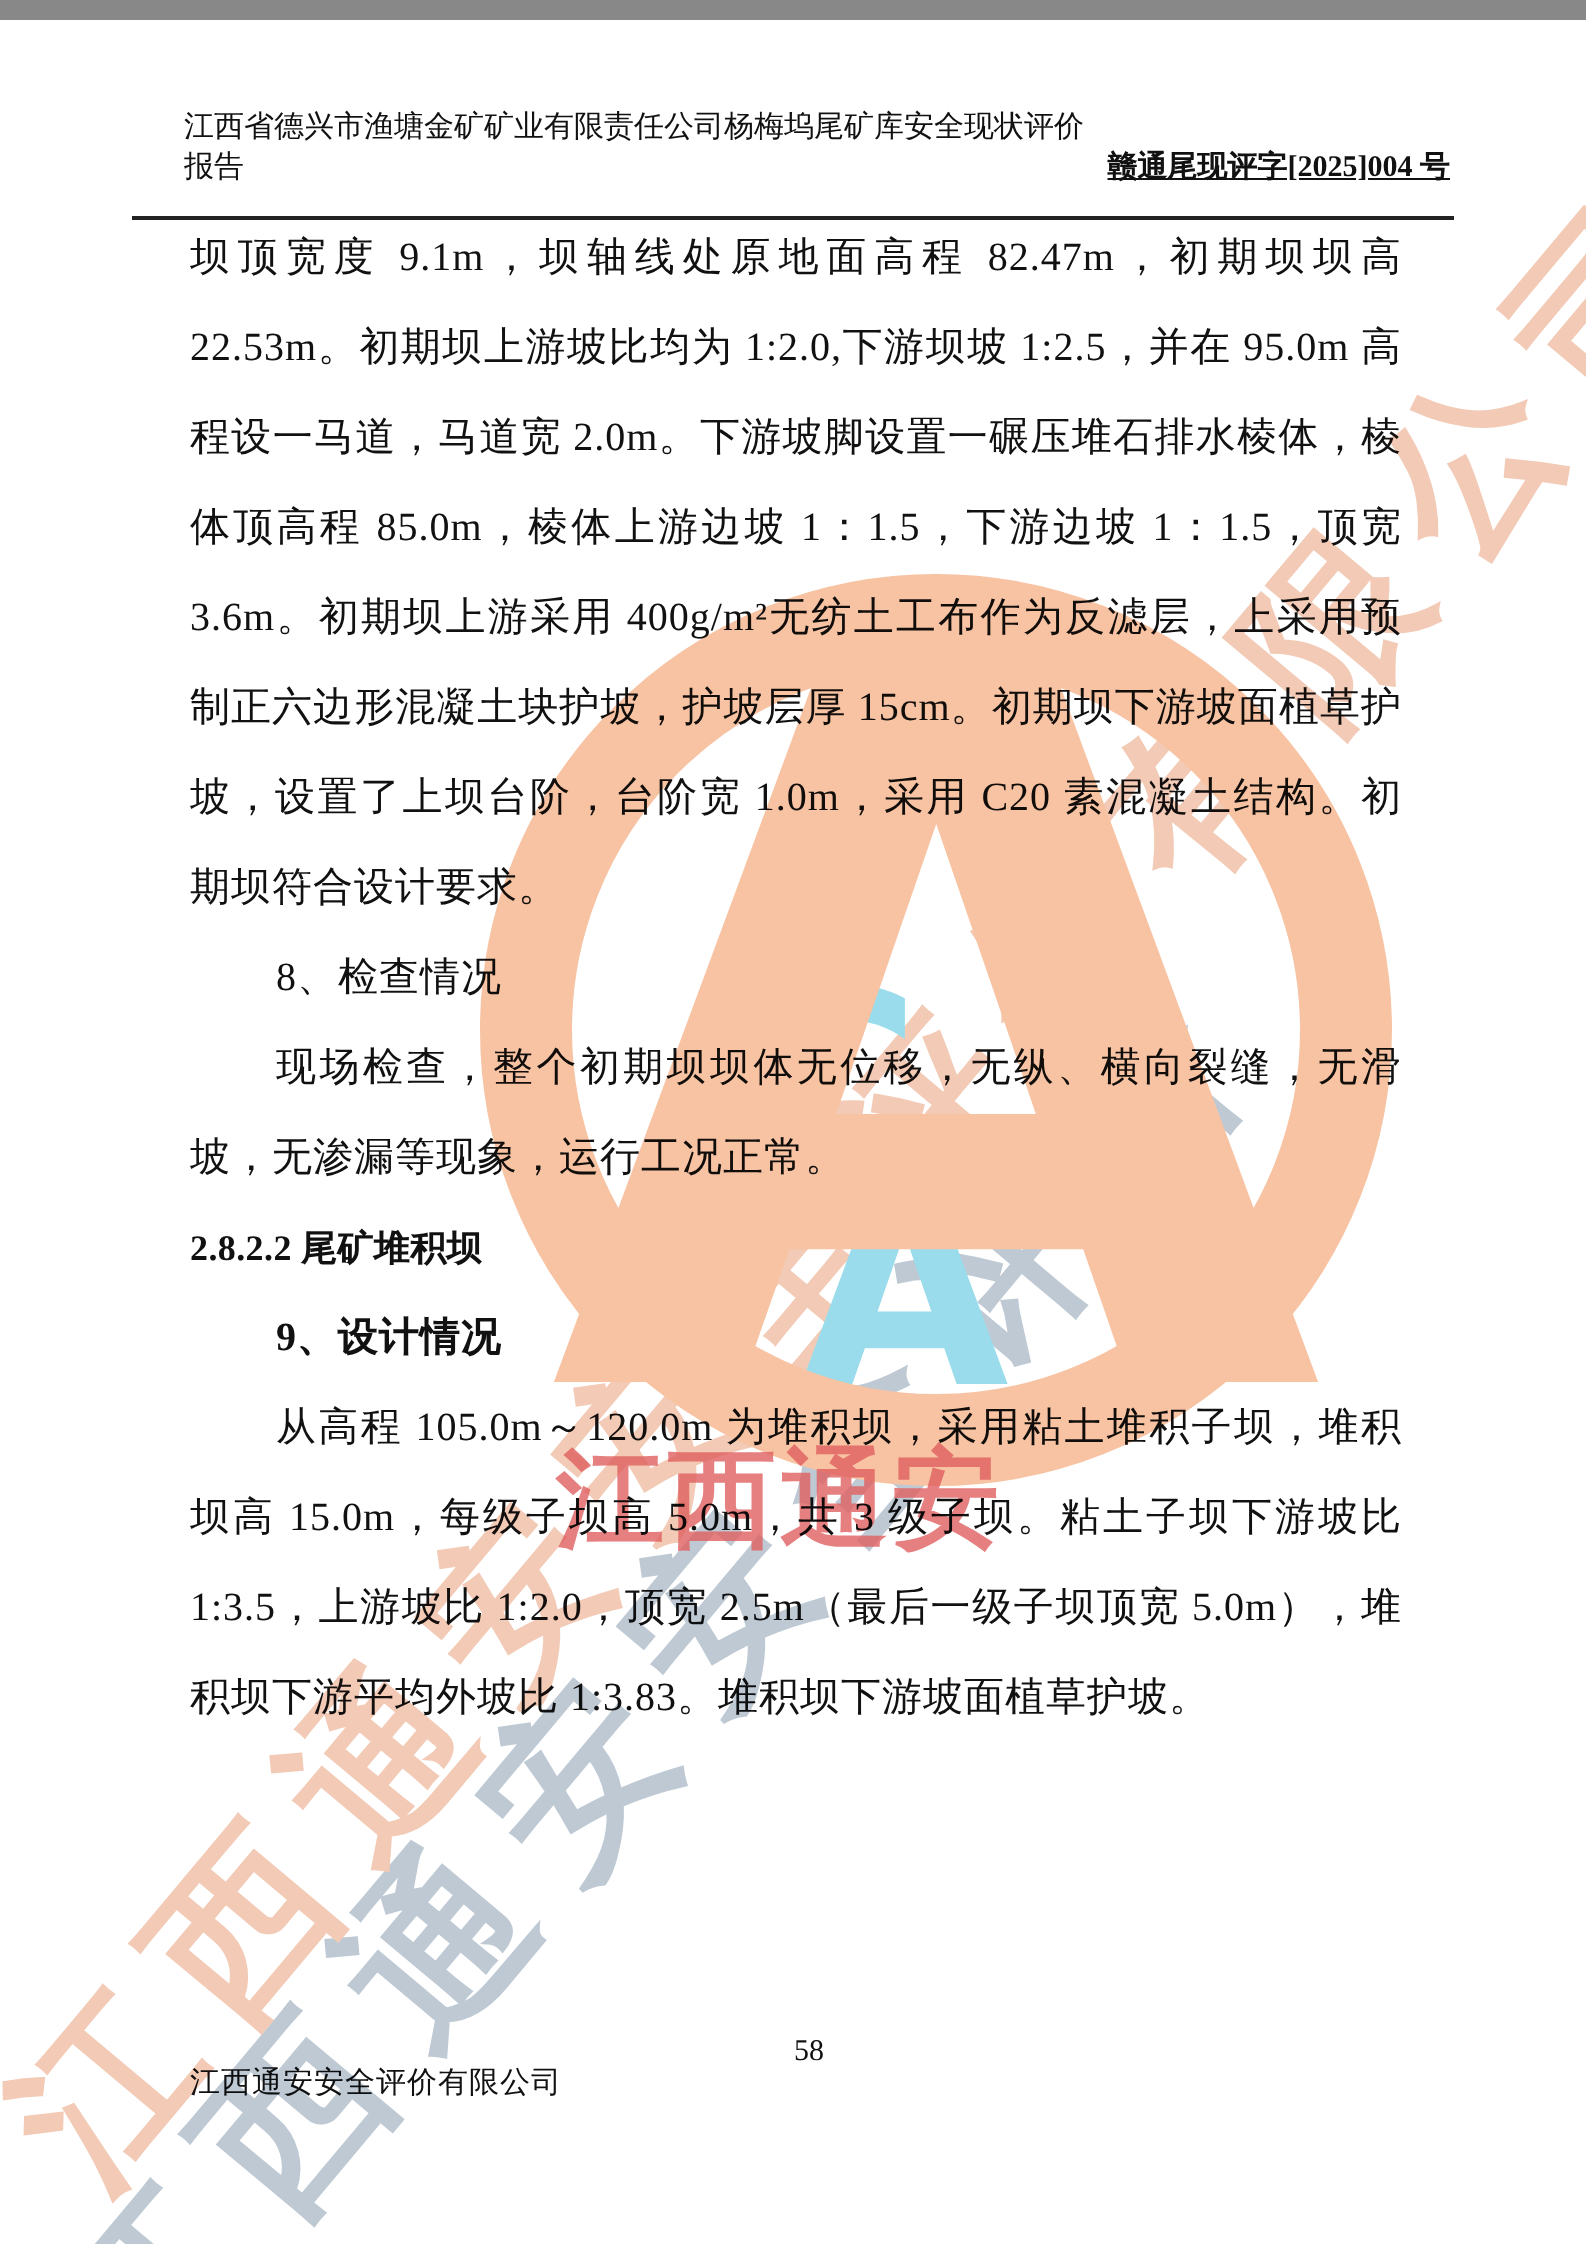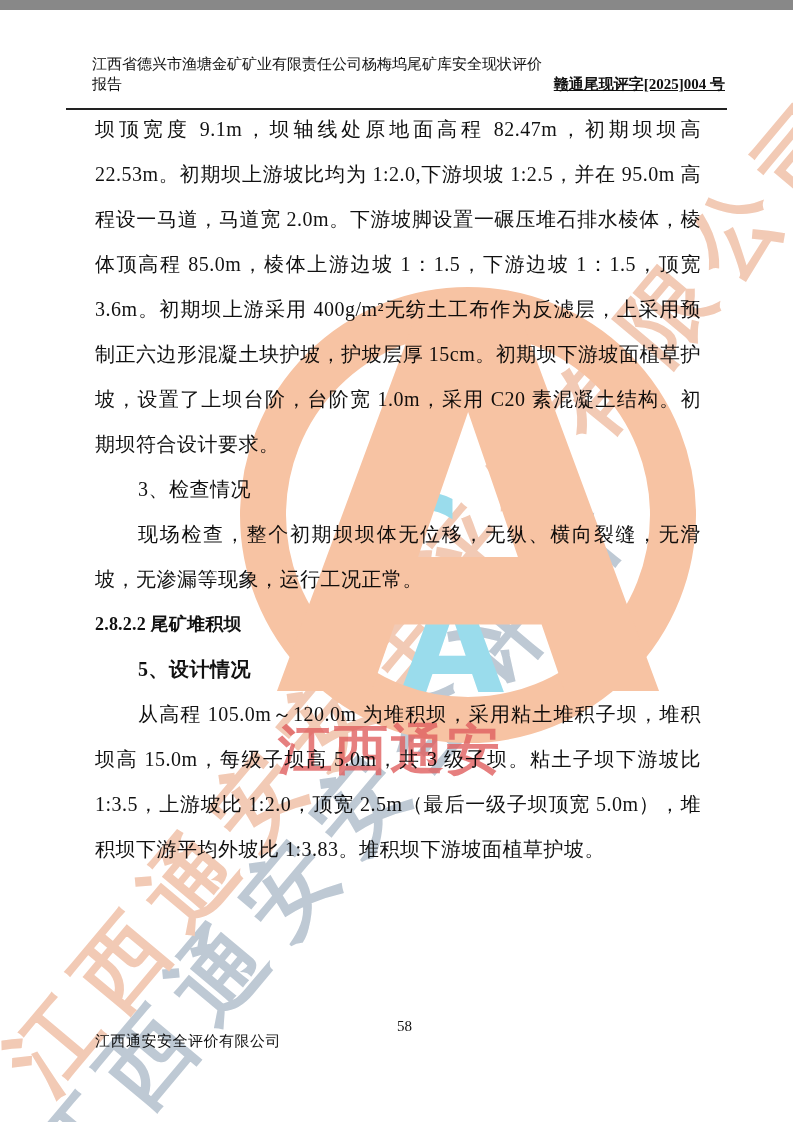--- a/index.html
+++ b/index.html
@@ -91,24 +91,24 @@
 
 <div class="page">
 
   <div class="header">
     <span>江西省德兴市渔塘金矿矿业有限责任公司杨梅坞尾矿库安全现状评价报告</span>
     <span class="doc-no">赣通尾现评字[2025]004 号</span>
   </div>
 
   <div class="body-text">
       <div class="para body">坝顶宽度 9.1m，坝轴线处原地面高程 82.47m，初期坝坝高 22.53m。初期坝上游坡比均为 1:2.0,下游坝坡 1:2.5，并在 95.0m 高程设一马道，马道宽 2.0m。下游坡脚设置一碾压堆石排水棱体，棱体顶高程 85.0m，棱体上游边坡 1：1.5，下游边坡 1：1.5，顶宽 3.6m。初期坝上游采用 400g/m²无纺土工布作为反滤层，上采用预制正六边形混凝土块护坡，护坡层厚 15cm。初期坝下游坡面植草护坡，设置了上坝台阶，台阶宽 1.0m，采用 C20 素混凝土结构。初期坝符合设计要求。</div>
-      <div class="para body-indent">3、检查情况</div>
+      <div class="para body-indent">8、检查情况</div>
       <div class="para body-indent">现场检查，整个初期坝坝体无位移，无纵、横向裂缝，无滑坡，无渗漏等现象，运行工况正常。</div>
       <div class="para heading1">2.8.2.2 尾矿堆积坝</div>
-      <div class="para heading2">5、设计情况</div>
+      <div class="para heading2">9、设计情况</div>
       <div class="para body-indent">从高程 105.0m～120.0m 为堆积坝，采用粘土堆积子坝，堆积坝高 15.0m，每级子坝高 5.0m，共 3 级子坝。粘土子坝下游坡比 1:3.5，上游坡比 1:2.0，顶宽 2.5m（最后一级子坝顶宽 5.0m），堆积坝下游平均外坡比 1:3.83。堆积坝下游坡面植草护坡。</div>
     </div>
 
   <div class="page-number">58</div>
   <div class="footer-company">江西通安安全评价有限公司</div>
 
   <div class="wm">
     <div class="wm-diag-gray">江西通安安全评价</div>
     <div class="wm-diag-salmon">江西通安安全评价有限公司</div>
     <div class="wm-blue-c">C</div>

